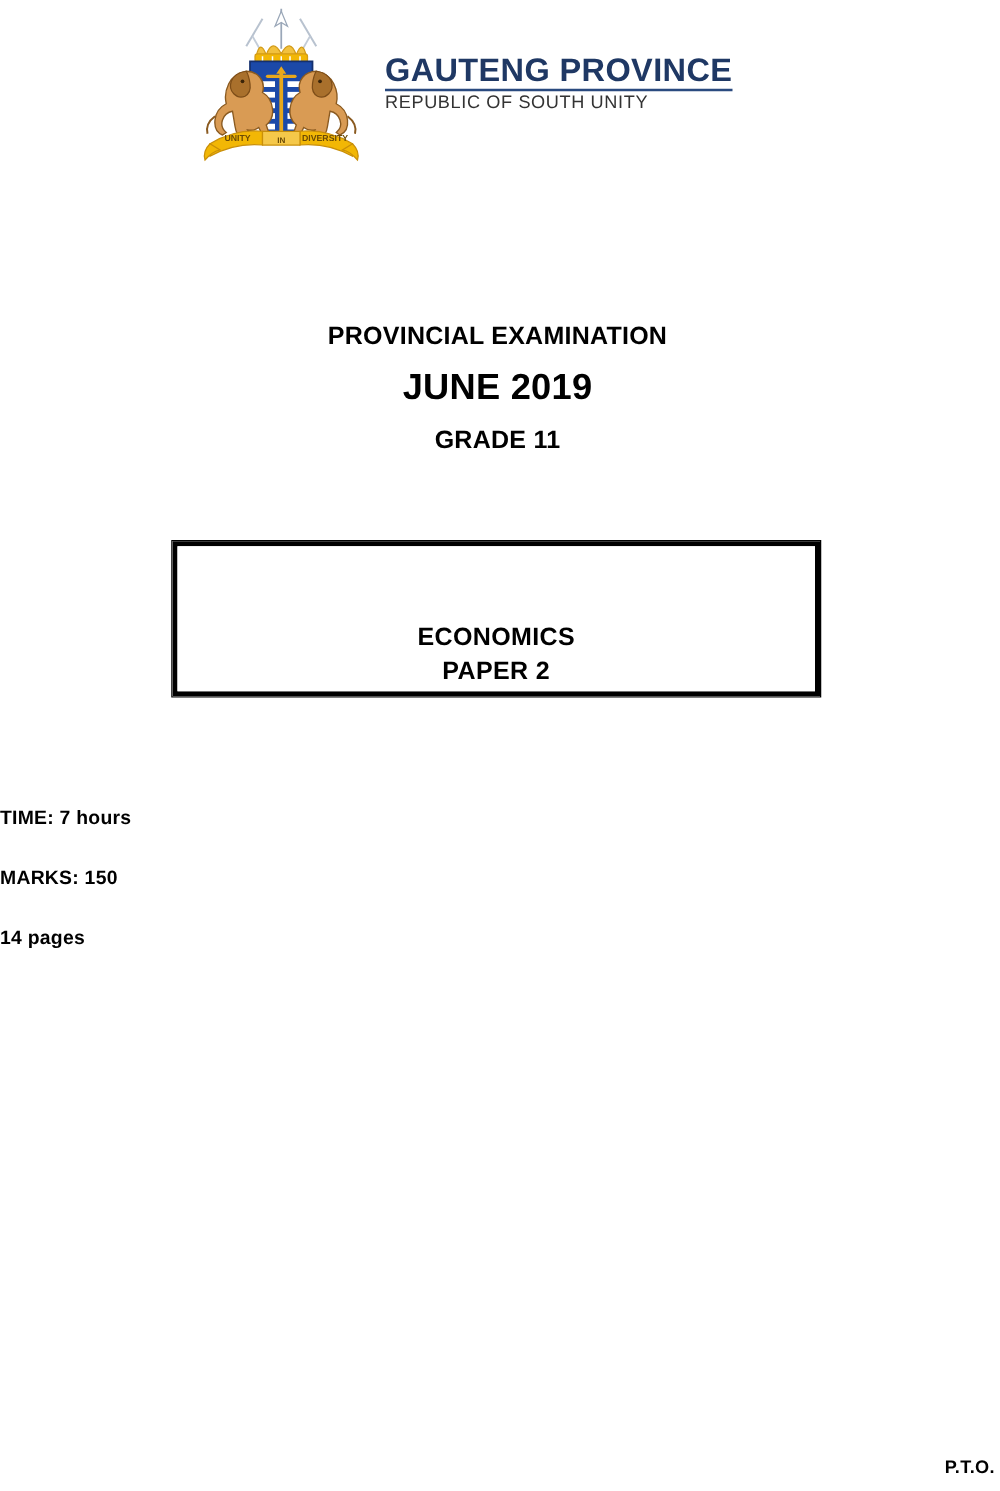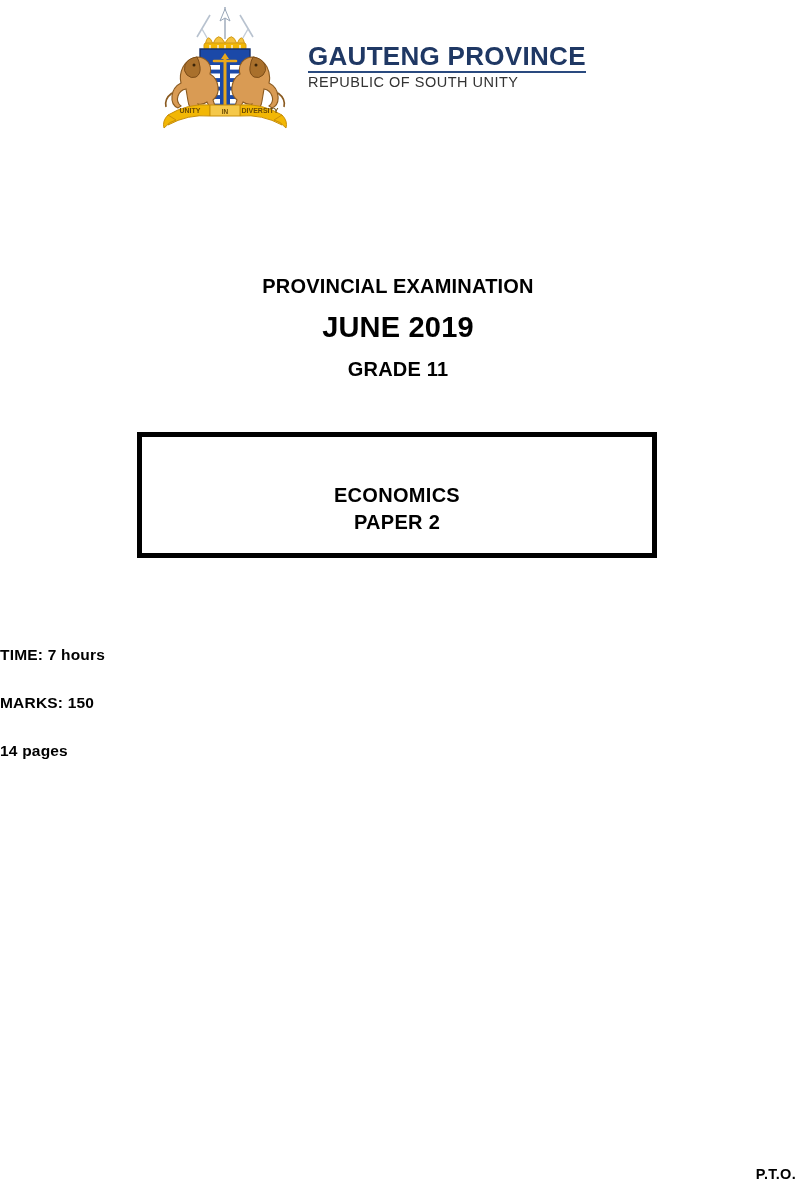--- a/index.html
+++ b/index.html
@@ -69,21 +69,21 @@
   }
   .h-dept {
     font-size: 23px;
     font-weight: bold;
     line-height: 1.25;
     letter-spacing: 0.2px;
   }
   .h-prov {
     font-size: 20px;
     font-weight: bold;
-    margin-top: 28px;
+    margin-top: 11px;
     line-height: 1.25;
     letter-spacing: 0.2px;
   }
   .h-date {
     font-size: 29px;
     font-weight: bold;
     margin-top: 11px;
     line-height: 1.22;
     letter-spacing: 0.2px;
   }
@@ -115,21 +115,21 @@
     position: relative;
   }
   .subject-box-pad {
     position: absolute;
     inset: 0;
     border: 2px solid #ffffff;
     box-sizing: border-box;
     display: flex;
     flex-direction: column;
     align-items: center;
-    justify-content: center;
+    justify-content: flex-end;
     padding-top: 27px;
   }
   .subject-line {
     font-size: 20px;
     font-weight: bold;
     line-height: 1.35;
     letter-spacing: 0.3px;
     text-align: center;
   }
 

